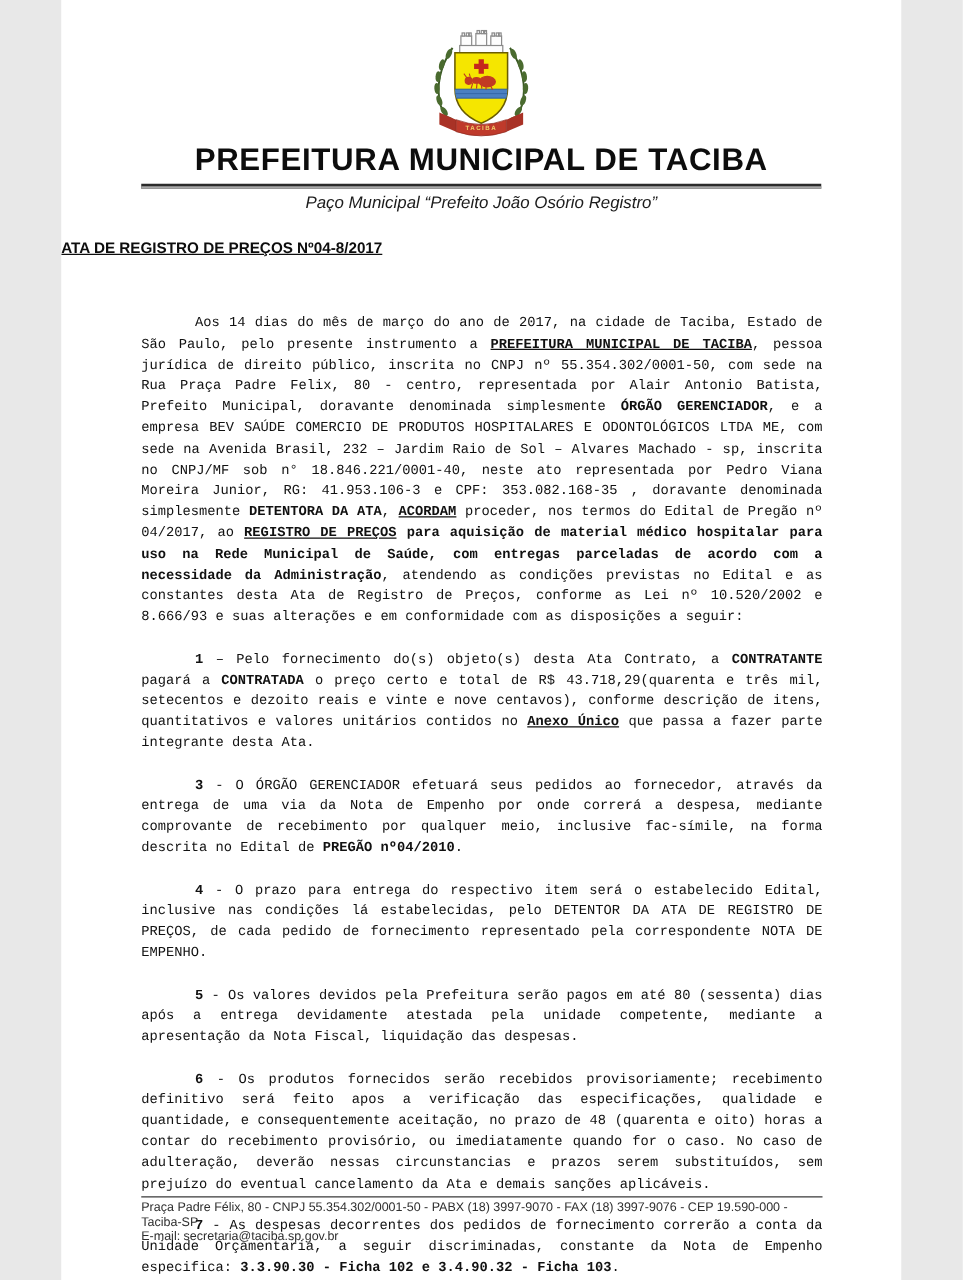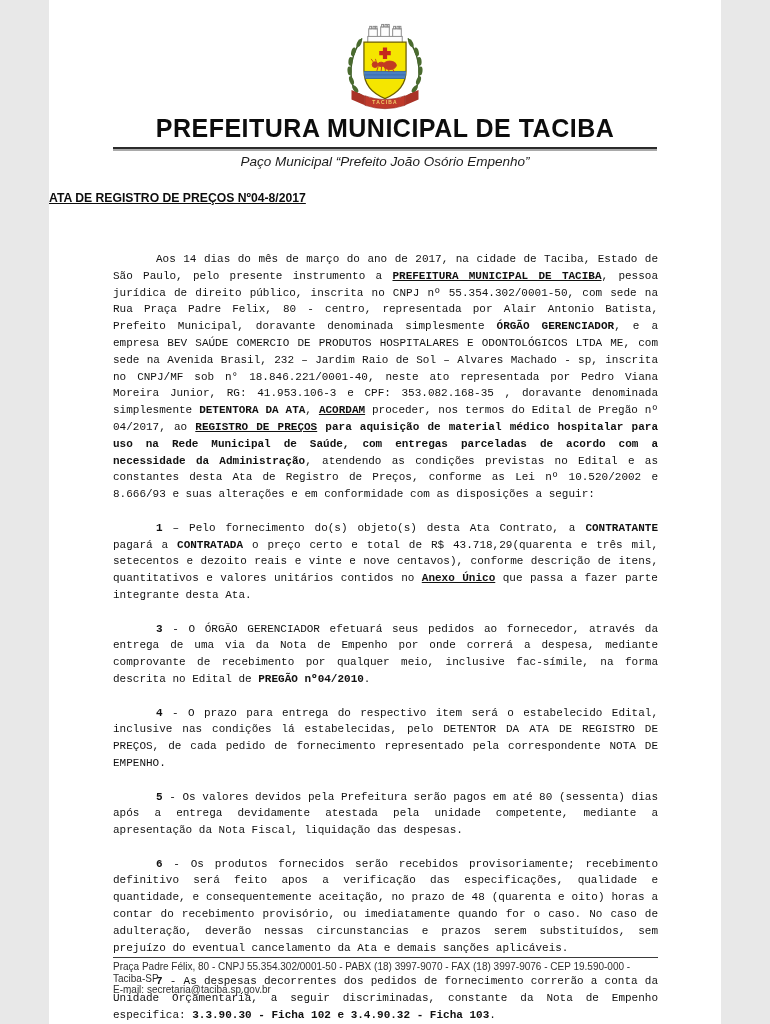--- a/index.html
+++ b/index.html
@@ -141,21 +141,21 @@
       <g>
         <path d="M25 70 L39 76 L39 86 L25 80 Z" fill="#A93226"></path>
         <path d="M95 70 L81 76 L81 86 L95 80 Z" fill="#A93226"></path>
         <path d="M39 76 Q60 84 81 76 L81 86 Q60 93 39 86 Z" stroke="#8E2A20" stroke-width="0.6" fill="#BF3A2B"></path>
         <text x="60" y="84.8" text-anchor="middle" font-size="5.2" font-weight="bold" letter-spacing="1.2" style="font-family:'Liberation Sans',sans-serif" fill="#F2D06B">TACIBA</text>
       </g>
     </svg>
 
     <h1 class="header-title">PREFEITURA MUNICIPAL DE TACIBA</h1>
     <div class="header-rule"></div>
-    <div class="header-subtitle">Paço Municipal “Prefeito João Osório Empenho”</div>
+    <div class="header-subtitle">Paço Municipal “Prefeito João Osório Registro”</div>
   </div>
 
   <div class="doc-title">ATA DE REGISTRO DE PREÇOS Nº04-8/2017</div>
 
   <div class="body-text">
       <p><span>Aos 14 dias do mês de março do ano de 2017, na cidade de Taciba, Estado de São Paulo, pelo presente instrumento a </span><span class="b u">PREFEITURA MUNICIPAL DE TACIBA</span><span>, pessoa jurídica de direito público, inscrita no CNPJ nº 55.354.302/0001-50, com sede na Rua Praça Padre Felix, 80 - centro, representada por Alair Antonio Batista, Prefeito Municipal, doravante denominada simplesmente </span><span class="b">ÓRGÃO GERENCIADOR</span><span>, e a empresa BEV SAÚDE COMERCIO DE PRODUTOS HOSPITALARES E ODONTOLÓGICOS LTDA ME, com sede na Avenida Brasil, 232 – Jardim Raio de Sol – Alvares Machado - sp, inscrita no CNPJ/MF sob n° 18.846.221/0001-40, neste ato representada por Pedro Viana Moreira Junior, RG: 41.953.106-3 e CPF: 353.082.168-35 , doravante denominada simplesmente </span><span class="b">DETENTORA DA ATA</span><span>, </span><span class="b u">ACORDAM</span><span> proceder, nos termos do Edital de Pregão nº 04/2017, ao </span><span class="b u">REGISTRO DE PREÇOS</span><span> </span><span class="b">para aquisição de material médico hospitalar para uso na Rede Municipal de Saúde, com entregas parceladas de acordo com a necessidade da Administração</span><span>, atendendo as condições previstas no Edital e as constantes desta Ata de Registro de Preços, conforme as Lei nº 10.520/2002 e 8.666/93 e suas alterações e em conformidade com as disposições a seguir:</span></p>
       <p><span class="b">1</span><span> – Pelo fornecimento do(s) objeto(s) desta Ata Contrato, a </span><span class="b">CONTRATANTE</span><span> pagará a </span><span class="b">CONTRATADA</span><span> o preço certo e total de R$ 43.718,29(quarenta e três mil, setecentos e dezoito reais e vinte e nove centavos), conforme descrição de itens, quantitativos e valores unitários contidos no </span><span class="b u">Anexo Único</span><span> que passa a fazer parte integrante desta Ata.</span></p>
       <p><span class="b">3</span><span> - O ÓRGÃO GERENCIADOR efetuará seus pedidos ao fornecedor, através da entrega de uma via da Nota de Empenho por onde correrá a despesa, mediante comprovante de recebimento por qualquer meio, inclusive fac-símile, na forma descrita no Edital de </span><span class="b">PREGÃO nº04/2010</span><span>.</span></p>
       <p><span class="b">4</span><span> - O prazo para entrega do respectivo item será o estabelecido Edital, inclusive nas condições lá estabelecidas, pelo DETENTOR DA ATA DE REGISTRO DE PREÇOS, de cada pedido de fornecimento representado pela correspondente NOTA DE EMPENHO.</span></p>
       <p><span class="b">5</span><span> - Os valores devidos pela Prefeitura serão pagos em até 80 (sessenta) dias após a entrega devidamente atestada pela unidade competente, mediante a apresentação da Nota Fiscal, liquidação das despesas.</span></p>

